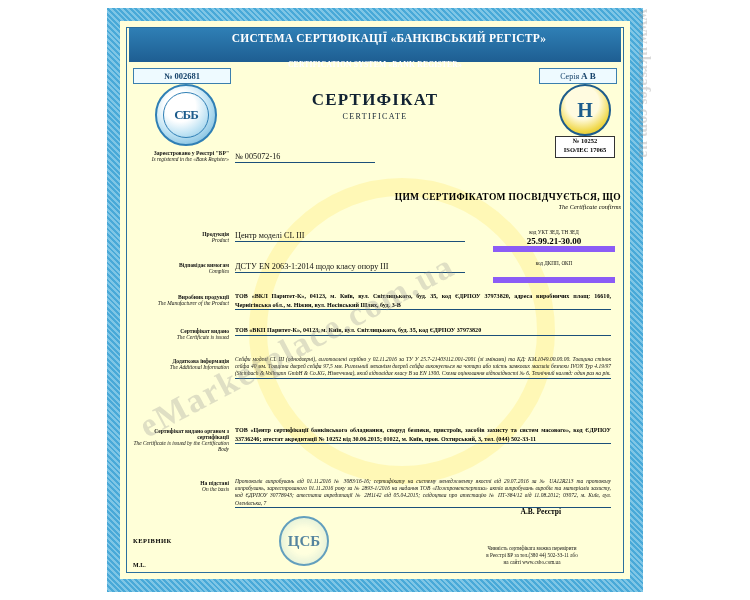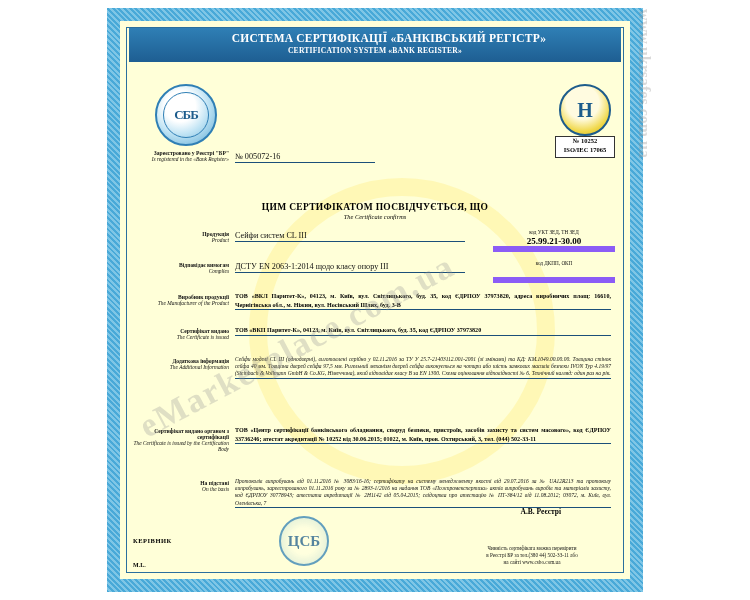--- a/index.html
+++ b/index.html
@@ -36,21 +36,21 @@
     position:absolute;left:22px;top:20px;right:22px;bottom:20px;
     overflow:hidden;
   }
   
   .banner{
     position:absolute;left:0;top:0;width:492px;height:34px;
     background:linear-gradient(180deg,#2f7fb5 0%,#1e5e92 100%);
     color:#ffffff;text-align:center;
   }
   .banner .l1{font-size:11.5px;font-weight:bold;letter-spacing:.2px;margin-top:4px;padding-left:28px;}
-  .banner .l2{font-size:7.6px;font-weight:bold;letter-spacing:.2px;margin-top:2px;}
+  .banner .l2{font-size:7.6px;font-weight:bold;letter-spacing:.2px;margin-top:16px;}
   
   .numrow{position:absolute;left:0;top:40px;width:492px;height:14px;}
   .numbox{
     position:absolute;left:4px;top:0;width:96px;height:14px;
     border:1px solid #3b7fae;background:#eefaff;
     font-size:8.5px;line-height:14px;text-align:center;color:#16436b;font-weight:bold;
   }
   .seriesbox{
     position:absolute;right:4px;top:0;width:76px;height:14px;
     border:1px solid #3b7fae;background:#eefaff;
@@ -166,51 +166,65 @@
 
     <div class="content">
 
       <div class="bigwm"></div>
 
       <div class="banner">
         <div class="l1">СИСТЕМА СЕРТИФІКАЦІЇ «БАНКІВСЬКИЙ РЕГІСТР»</div>
         <div class="l2">CERTIFICATION SYSTEM «BANK REGISTER»</div>
       </div>
 
+      <div class="numrow">
+        <div class="numbox">
+          <span>№</span>
+          <span>002681</span>
+        </div>
+        <div class="seriesbox">
+          <span>Серія</span>
+          <b>А В</b>
+        </div>
+      </div>
 
       <div class="emblem">
         <div class="inner">СББ</div>
       </div>
       <div class="naau">Н</div>
       <div class="isobox">
         <div class="n">№ 10252</div>
         <div class="s">ISO/IEC 17065</div>
       </div>
 
+      <div class="title">
+        <div class="t1">СЕРТИФІКАТ</div>
+        <div class="t2">CERTIFICATE</div>
+      </div>
 
       <div class="row" style="top:122px;height:16px;">
         <div class="lab">
           <span class="ua">Зареєстровано у Реєстрі "БР"</span>
           <span class="en">Is registered in the «Bank Register»</span>
         </div>
         <div class="val v-main b-under" style="top:2px;width:140px;padding-bottom:1px;">№ 005072-16</div>
       </div>
 
 
-      <div class="center-stmt" style="top:174px;">
+      <div class="center-stmt" style="top:164px;text-align:right;">
         <div class="c1">ЦИМ СЕРТИФІКАТОМ ПОСВІДЧУЄТЬСЯ, ЩО</div>
         <div class="c2">The Certificate confirms</div>
       </div>
 
       <div class="row" style="top:203px;height:22px;">
         <div class="lab">
           <span class="ua">Продукція</span>
           <span class="en">Product</span>
         </div>
-        <div class="val v-main b-under" style="top:0px;width:230px;padding-bottom:1px;">Сейфи систем CL III</div>
+        <div class="val v-main b-under" style="top:0px;width:230px;padding-bottom:1px;">Центр моделі CL III</div>
         <div class="codecol" style="top:-2px;">
           <div class="ch">код УКТ ЗЕД, ТН ЗЕД</div>
           <span class="cv">25.99.21-30.00</span>
         </div>
       </div>
 
       <div class="row" style="top:234px;height:22px;">
         <div class="lab">
           <span class="ua">Відповідає вимогам</span>
           <span class="en">Complies</span>

